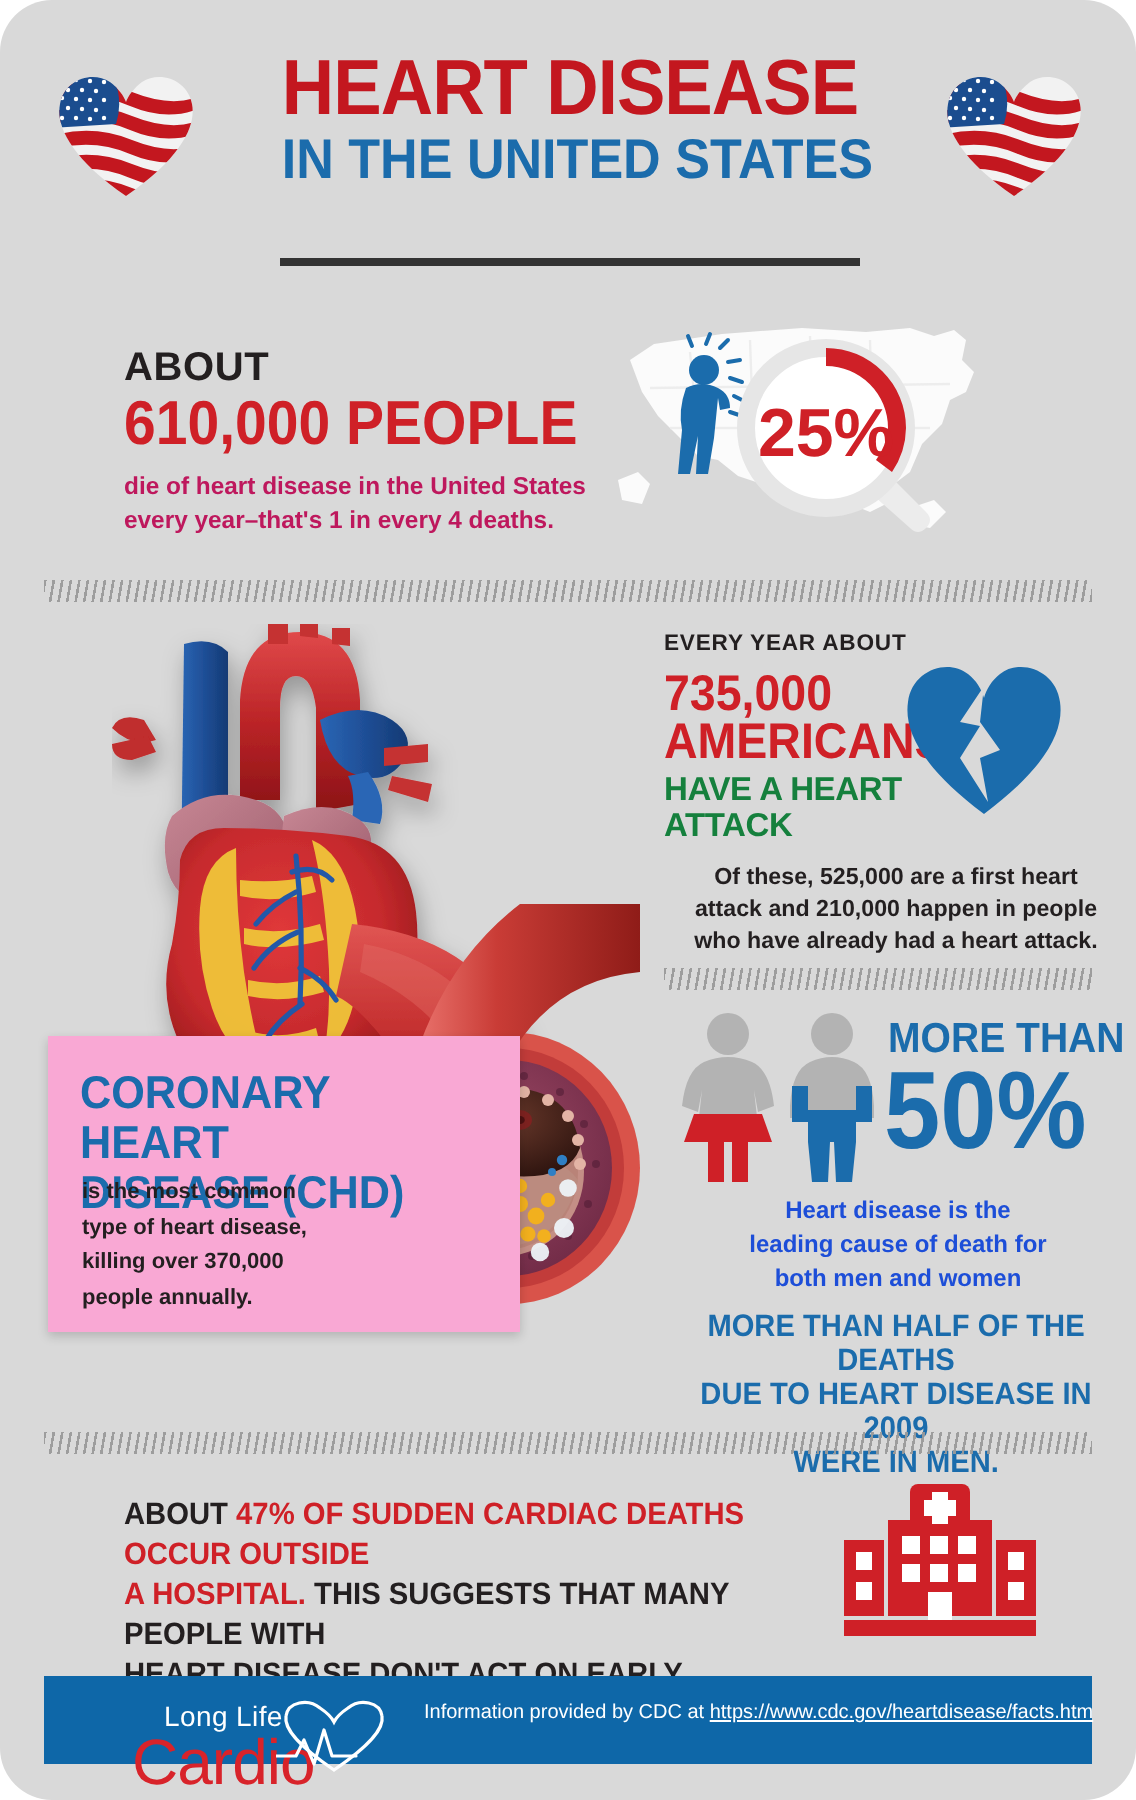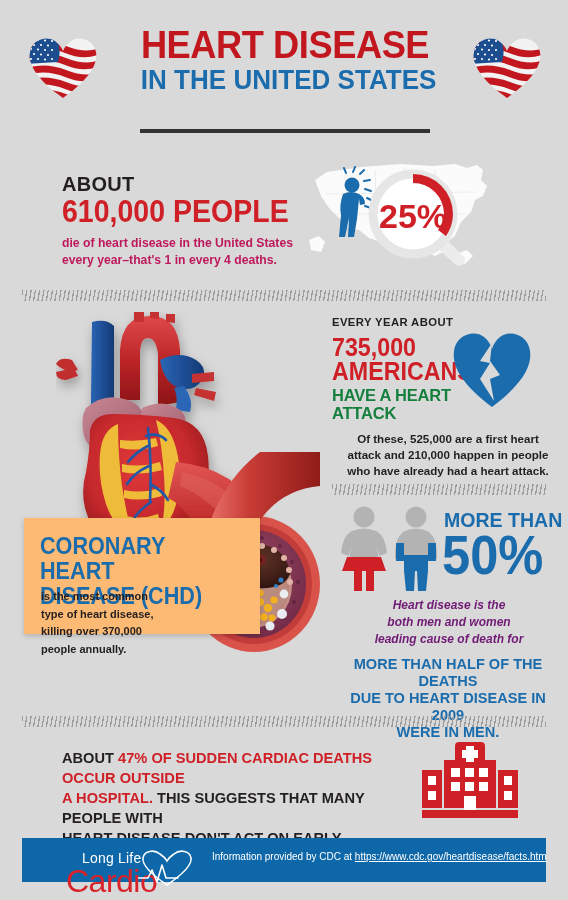--- a/index.html
+++ b/index.html
@@ -8,20 +8,21 @@
     width:568px;height:900px;
     background:#ffffff;
     font-family:"Liberation Sans", sans-serif;
     overflow:hidden;
   }
   .poster{
     position:relative;
     width:568px;height:900px;
     background:#d9d9d9;
     overflow:hidden;
+    border-radius:26px;
   }
   
   .header{
     position:absolute;left:0;top:0;width:568px;height:140px;
   }
   .title-block{
     position:absolute;left:130px;top:26px;width:310px;text-align:center;
   }
   .title-main{
     font-family:"Liberation Sans Narrow","Liberation Sans",sans-serif;
@@ -114,33 +115,33 @@
   }
   .blue-50{
     position:absolute;left:110px;top:22px;
     font-family:"Liberation Sans Narrow","Liberation Sans",sans-serif;
     font-weight:bold;font-size:55px;line-height:56px;color:#1b6cac;
     transform:scaleX(.92);transform-origin:left top;white-space:nowrap;
   }
   .s3-note{
     position:absolute;left:6px;top:92px;width:222px;text-align:center;
     font-family:"Liberation Sans",sans-serif;font-weight:bold;
-    font-size:12px;line-height:17px;color:#701a75;font-style:italic;
+    font-size:12px;line-height:17px;color:#1d4ed8;
   }
   .s3-blue-note{
     position:absolute;left:0px;top:150px;width:232px;text-align:center;
     font-family:"Liberation Sans Narrow","Liberation Sans",sans-serif;
     font-weight:bold;font-size:15.5px;line-height:17px;color:#1b6cac;
     transform:scaleX(.94);transform-origin:center top;
   }
 
   
   .chd-card{
-    position:absolute;left:24px;top:518px;width:236px;height:116px;
-    background:#fdba74;box-shadow:0 2px 5px rgba(0,0,0,.18);
+    position:absolute;left:24px;top:518px;width:236px;height:148px;
+    background:#f9a8d4;box-shadow:0 2px 5px rgba(0,0,0,.18);
   }
   .chd-title{
     position:absolute;left:16px;top:16px;width:210px;
     font-family:"Liberation Sans Narrow","Liberation Sans",sans-serif;
     font-weight:bold;font-size:23px;line-height:25px;color:#1b6cac;
     transform:scaleX(.94);transform-origin:left top;
   }
   .chd-body{
     position:absolute;left:17px;top:70px;width:185px;
     font-family:"Liberation Sans",sans-serif;font-weight:bold;
@@ -437,22 +438,22 @@
         <path d="M4 38 l8 0 l0 18 l-8 0 Z" fill="#1b6cac"></path>
         <path d="M36 38 l8 0 l0 18 l-8 0 Z" fill="#1b6cac"></path>
       </g>
     </svg>
 
     <div class="blue-more">MORE THAN</div>
     <div class="blue-50">50%</div>
 
     <div class="s3-note">
       <div>Heart disease is the</div>
+      <div>leading cause of death for</div>
       <div>both men and women</div>
-      <div>leading cause of death for</div>
     </div>
 
     <div class="s3-blue-note">
       <div>MORE THAN HALF OF THE DEATHS</div>
       <div>DUE TO HEART DISEASE IN 2009</div>
       <div>WERE IN MEN.</div>
     </div>
   </div>
 
   <svg class="artery" viewBox="0 0 132 230">

